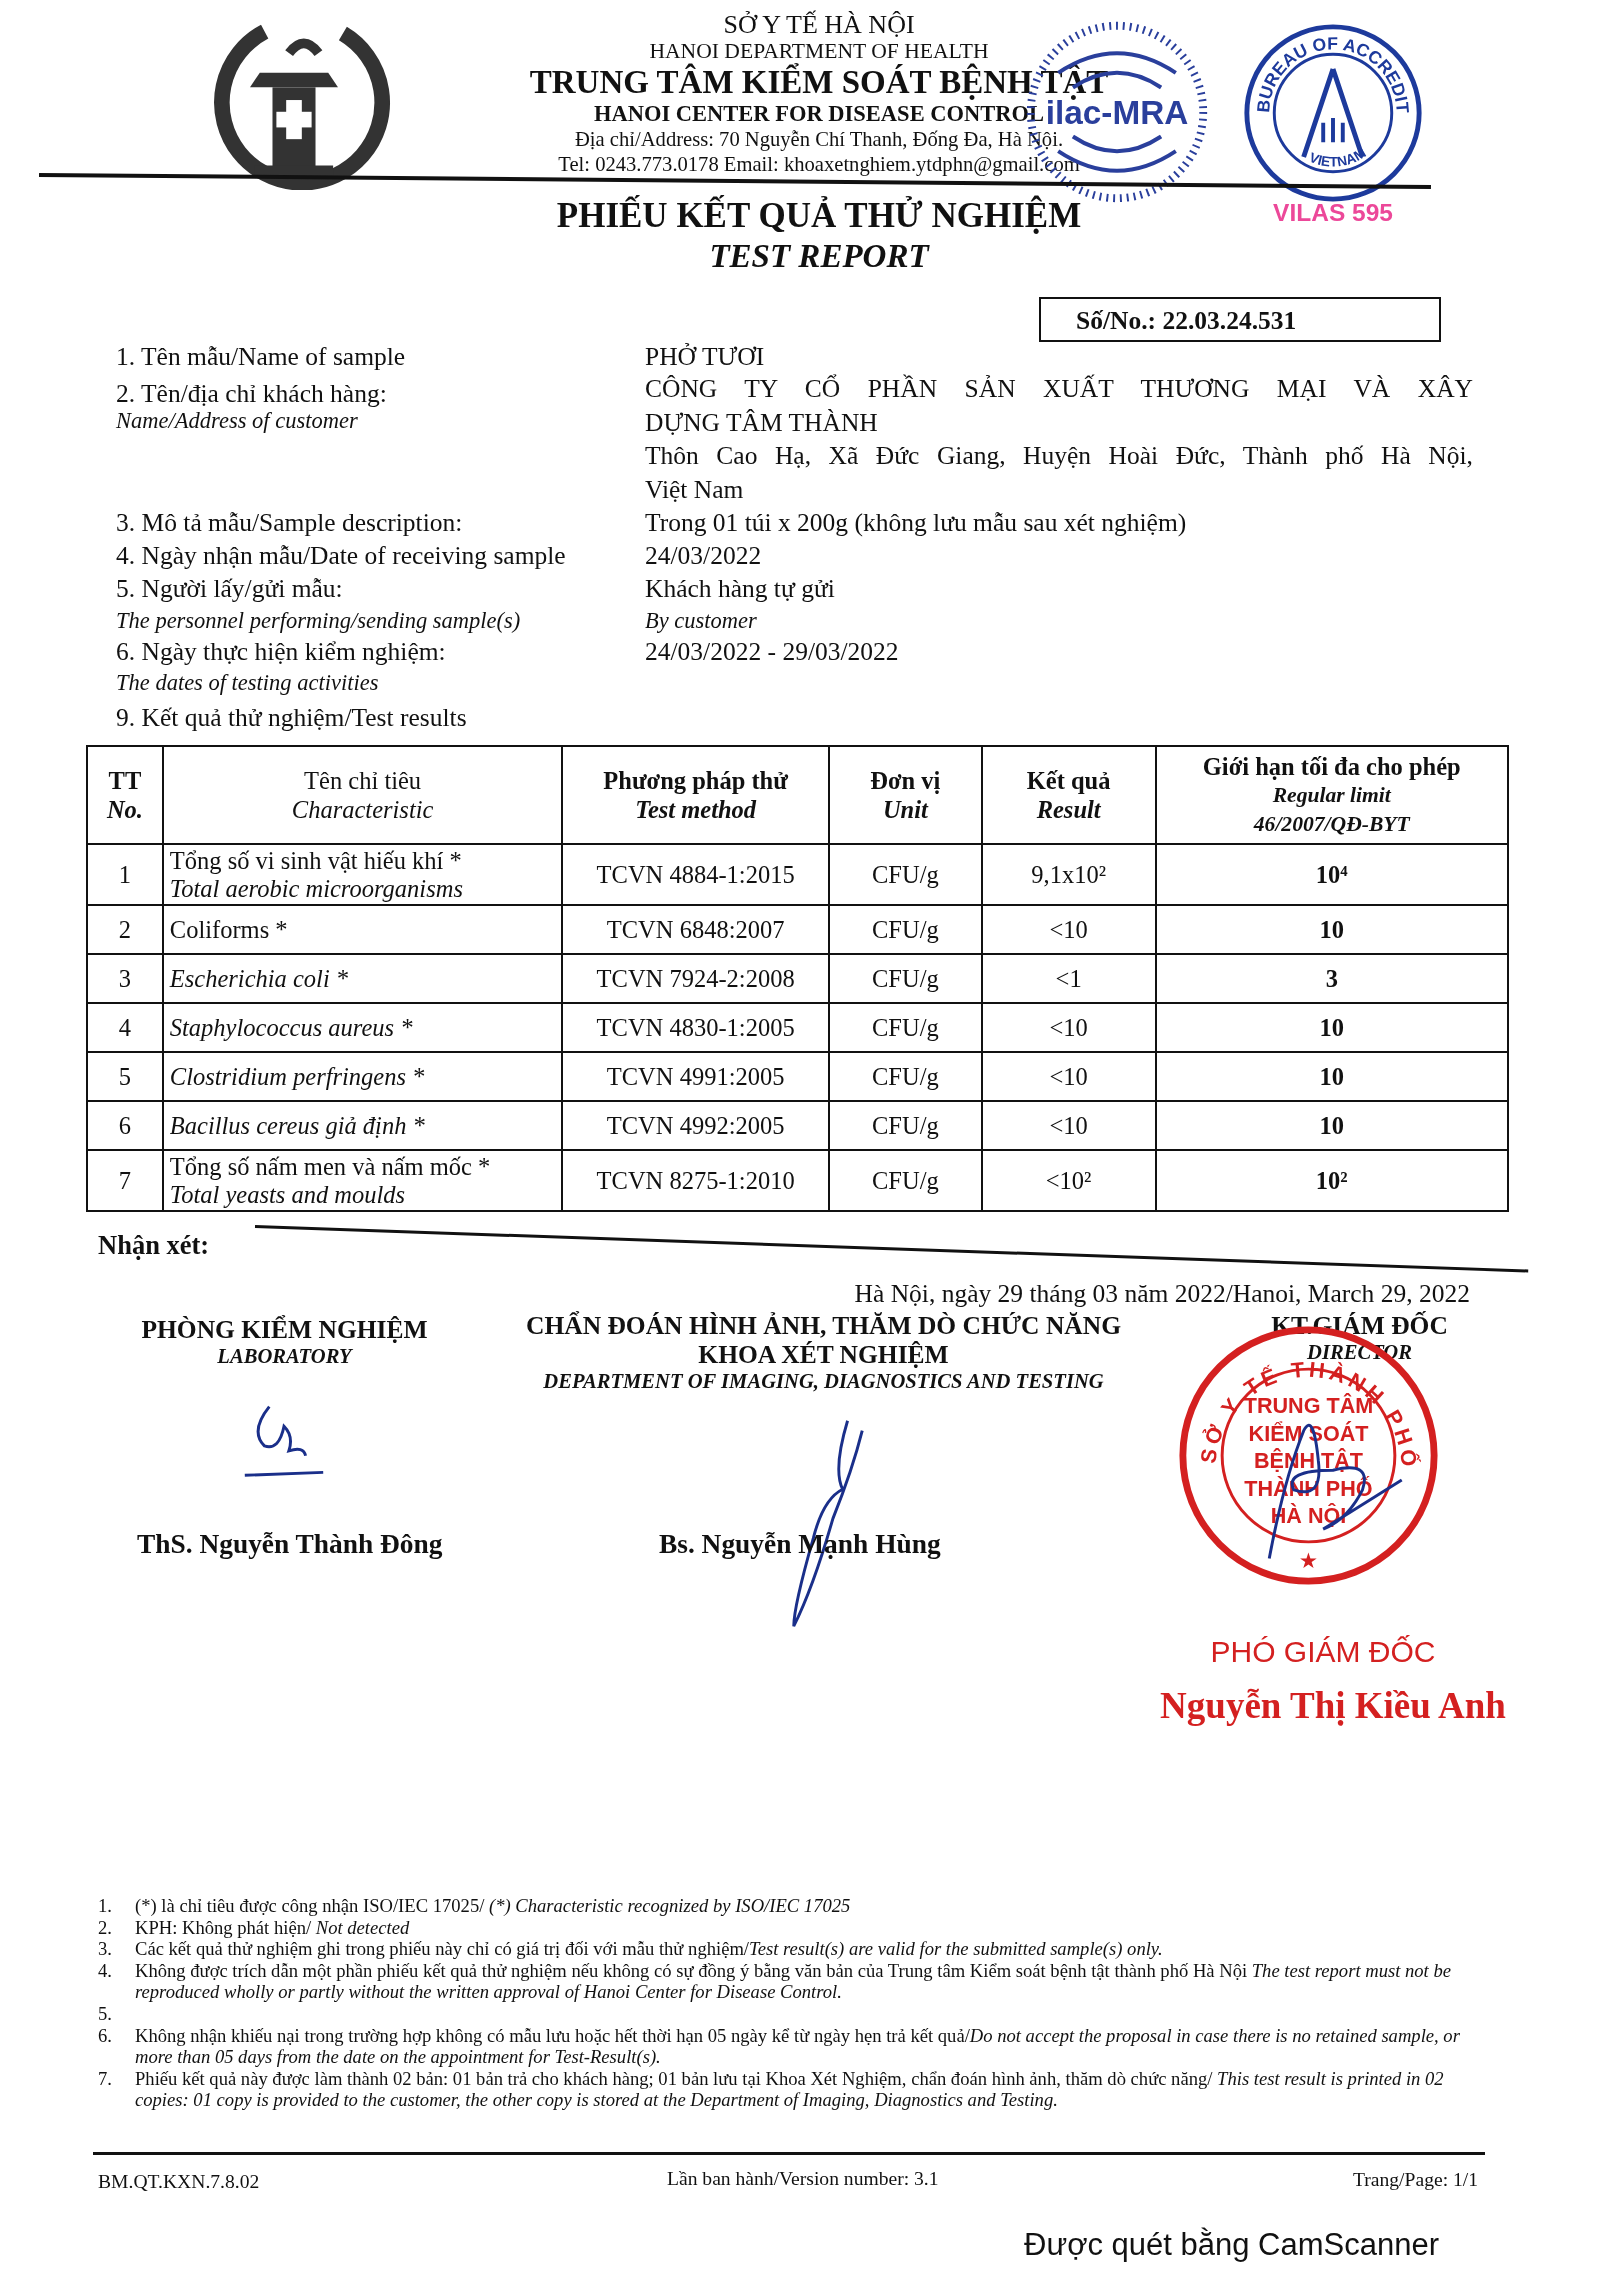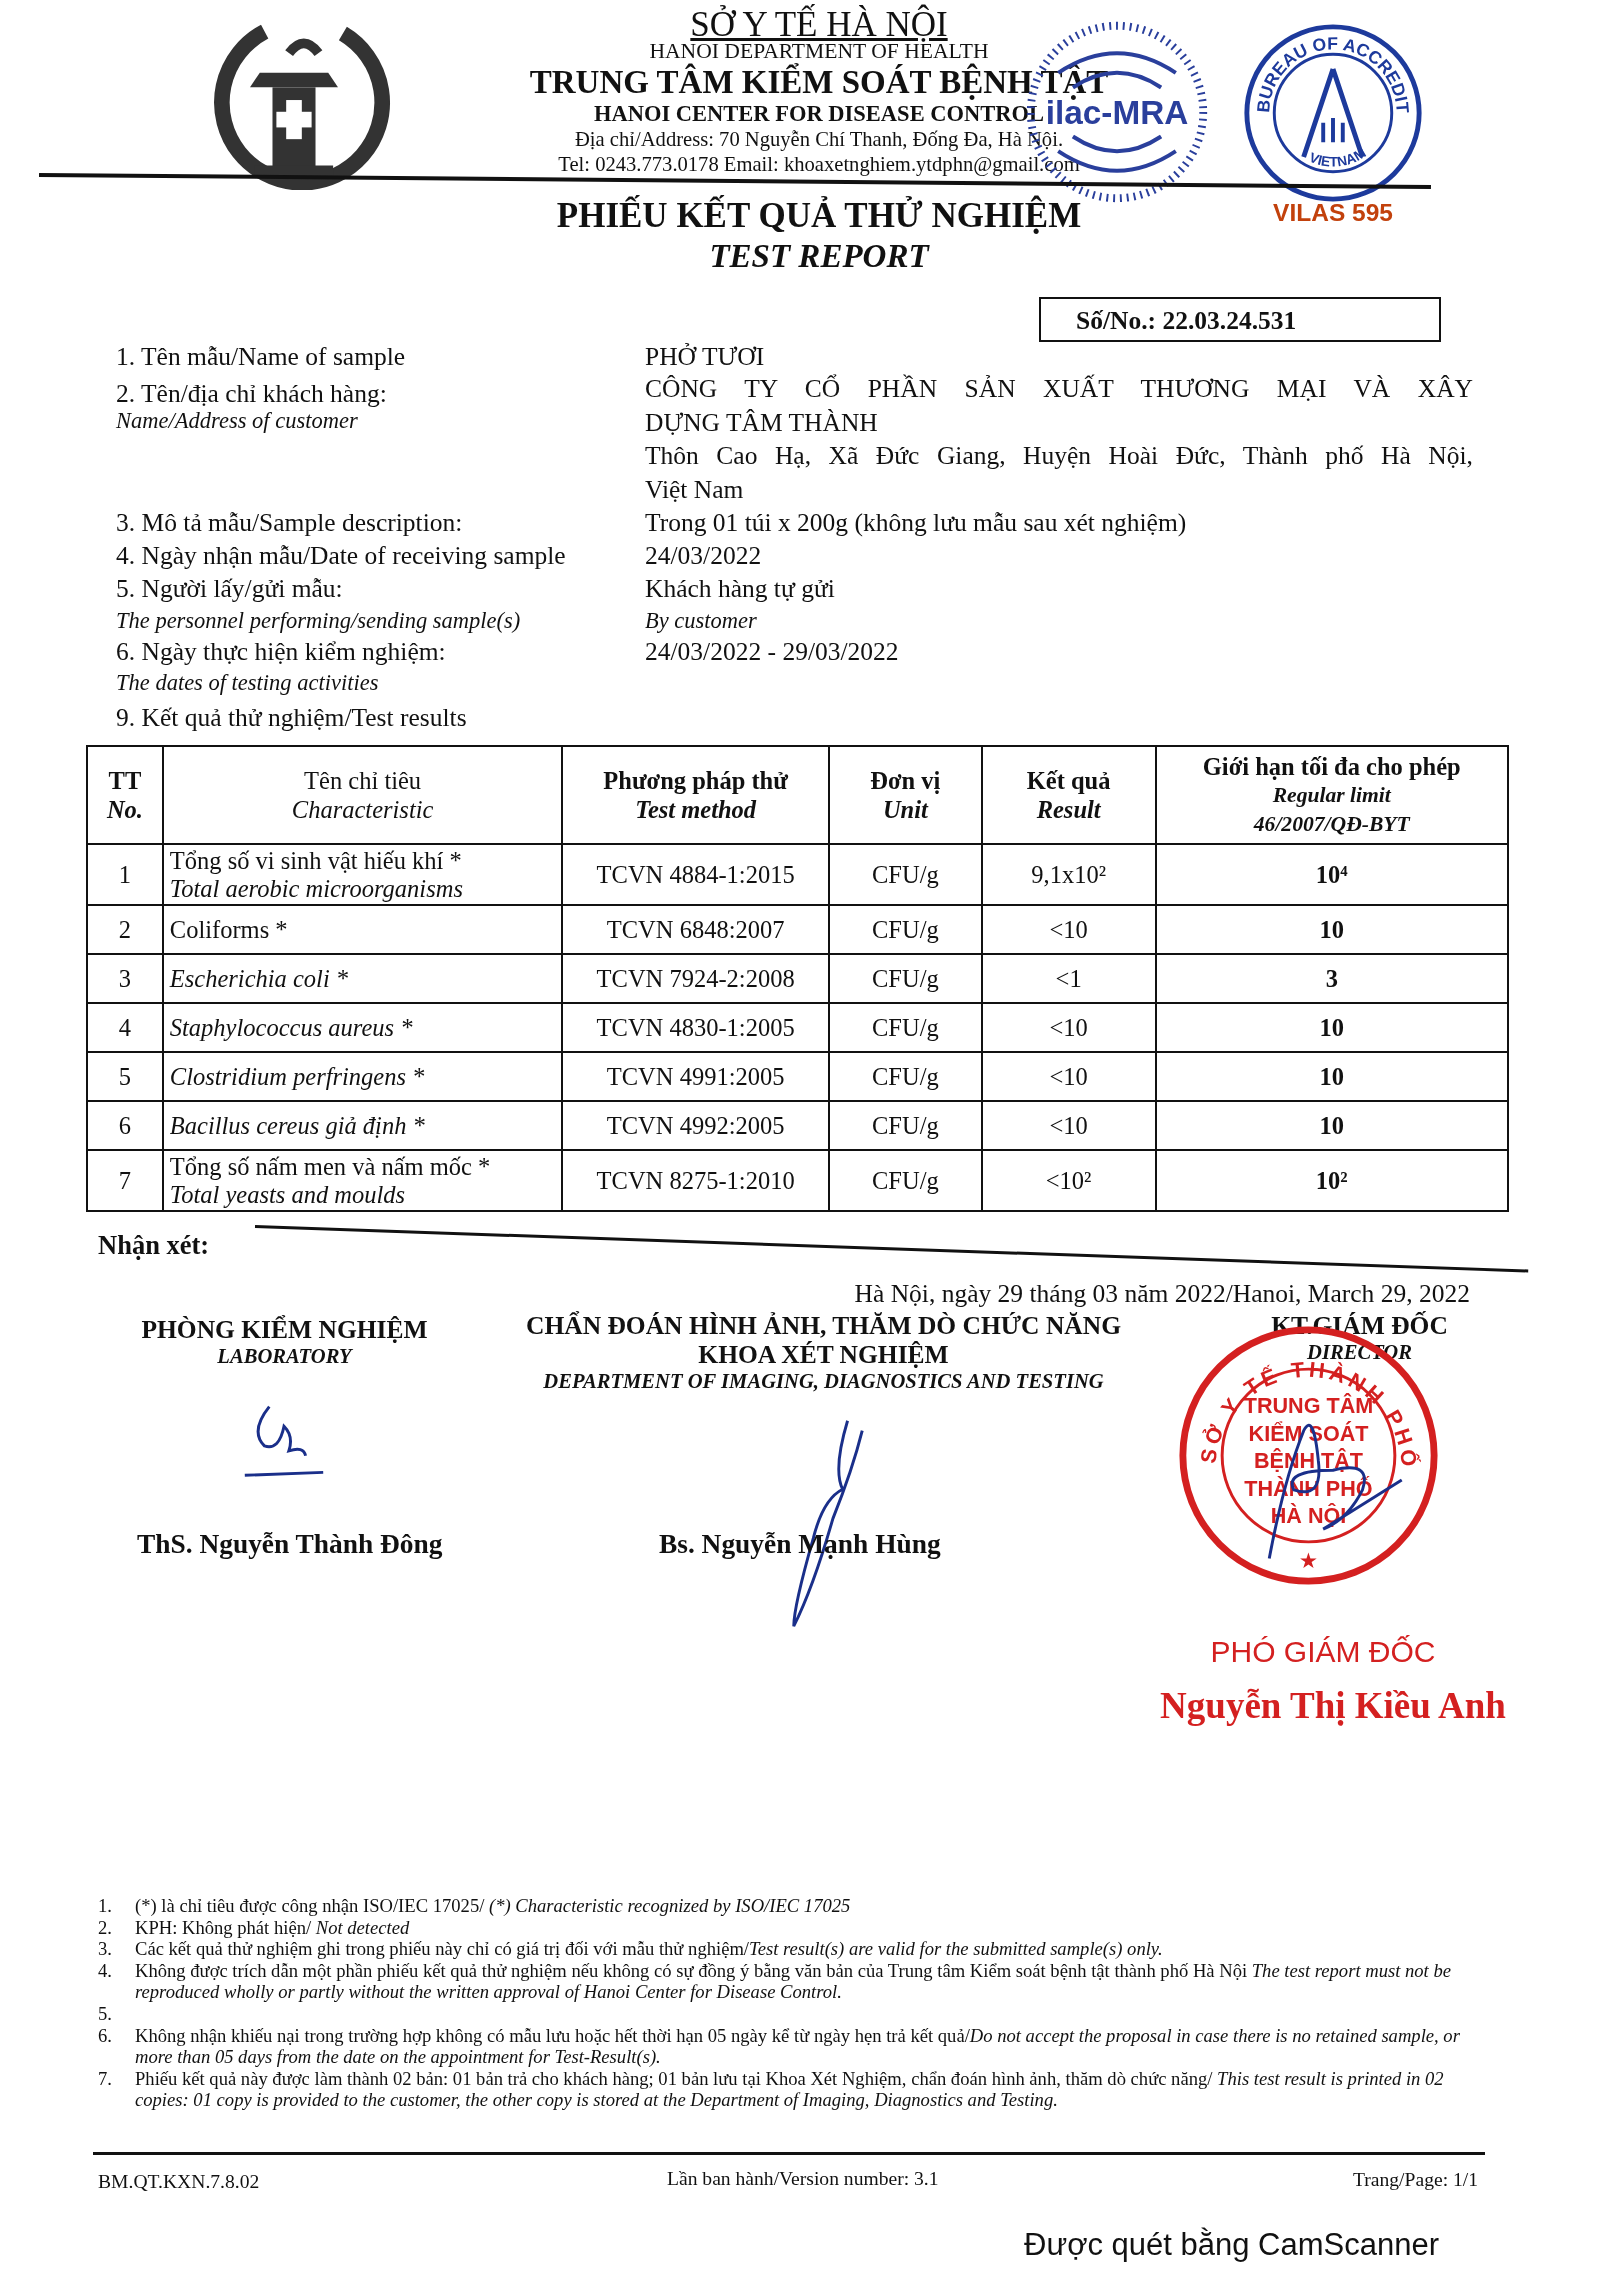--- a/index.html
+++ b/index.html
@@ -5,28 +5,28 @@
   html, body { margin: 0; padding: 0; background: #ffffff; }
   body { width: 1620px; height: 2293px; position: relative; overflow: hidden;
          font-family: "Liberation Serif", "DejaVu Serif", serif; color: #111; }
   .abs { position: absolute; }
   .center { text-align: center; }
   .i { font-style: italic; }
 
   
   #logo { left: 196px; top: 13.7px; width: 196px; height: 176px; }
   #hdr-text { left: 412px; top: 9.8px; width: 814px; }
-  .h1 { font-size: 35px; line-height: 29px; text-decoration: underline; }
+  .h1 { font-size: 26px; line-height: 29px; }
   .h2 { font-size: 21.6px; line-height: 25.5px; }
   .h3 { font-size: 33px; line-height: 37px; font-weight: bold; }
   .h4 { font-size: 22.5px; line-height: 25.5px; font-weight: bold; }
   .h5 { font-size: 20.6px; line-height: 25.5px; }
   #ilac { left: 1019px; top: 13.7px; width: 196px; height: 196px; }
   #boa { left: 1240px; top: 19.6px; width: 186px; height: 186px; }
-  #vilas { left: 1240px; top: 199px; width: 186px; font-family: "Liberation Sans", sans-serif; font-weight: bold; font-size: 24.5px; color: #c2410c; }
+  #vilas { left: 1240px; top: 199px; width: 186px; font-family: "Liberation Sans", sans-serif; font-weight: bold; font-size: 24.5px; color: #ec4899; }
   #hdr-line { left: 39px; top: 179px; width: 1392px; height: 3.9px; background: #111; transform: rotate(0.5deg); }
   #title { left: 412px; top: 194px; width: 814px; }
   .t1 { font-size: 35px; font-weight: bold; line-height: 43px; }
   .t2 { font-size: 33px; font-weight: bold; font-style: italic; line-height: 39px; }
 
   #report-no { left: 1039px; top: 297px; width: 402px; height: 45px; border: 2px solid #111; box-sizing: border-box;
                font-size: 25.5px; font-weight: bold; padding: 6.9px 0 0 35px; }
 
   
   .info { font-size: 25.5px; line-height: 31px; }

